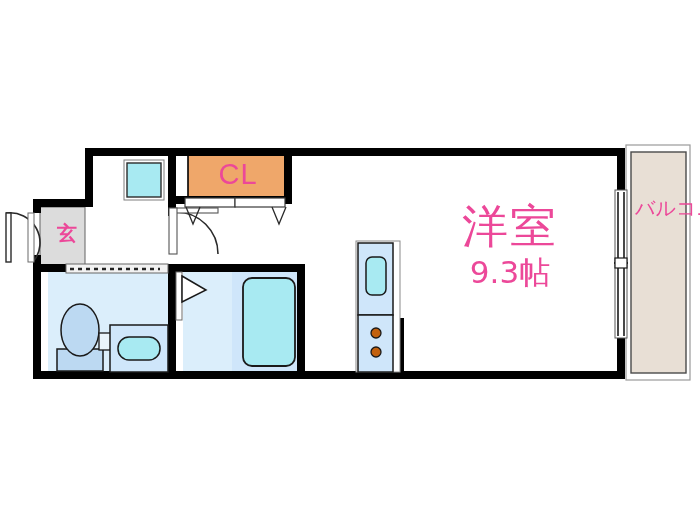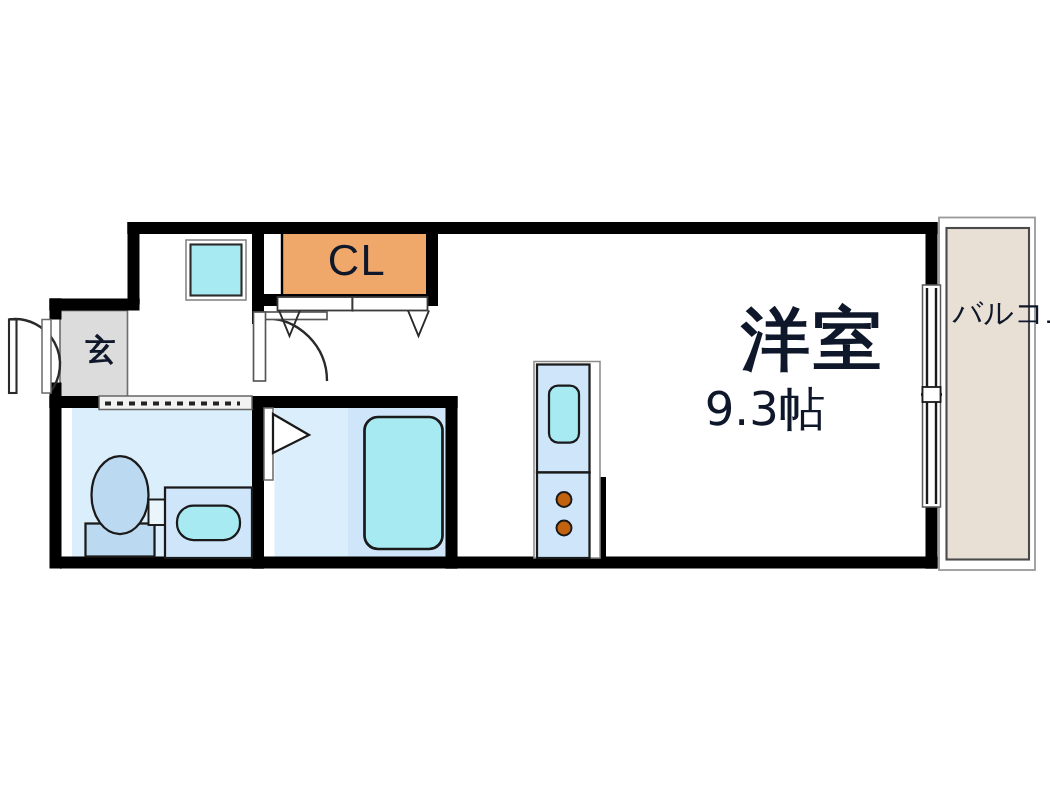--- a/index.html
+++ b/index.html
@@ -26,21 +26,21 @@
     top: 0;
   }
   .label-layer {
     position: absolute;
     left: 0; top: 0;
     width: 700px; height: 525px;
     pointer-events: none;
   }
   .lbl {
     position: absolute;
-    color: #0f172a;
+    color: #ec4899;
     font-family: "DejaVu Sans", "Liberation Sans", sans-serif;
     white-space: pre;
   }
   .lbl-cl {
     left: 196px;
     top: 158px;
     width: 84px;
     text-align: center;
     font-size: 29px;
     font-weight: 400;
@@ -52,23 +52,23 @@
     top: 220px;
     width: 40px;
     text-align: center;
     font-size: 20px;
     font-weight: 700;
   }
   .lbl-room-name {
     left: 430px;
     top: 196px;
     width: 160px;
-    text-align: right;
+    text-align: center;
     font-size: 46px;
-    font-weight: 700;
+    font-weight: 400;
     letter-spacing: 2px;
   }
   .lbl-room-size {
     left: 430px;
     top: 252px;
     width: 160px;
     text-align: center;
     font-size: 31px;
     font-weight: 400;
     letter-spacing: 0px;

